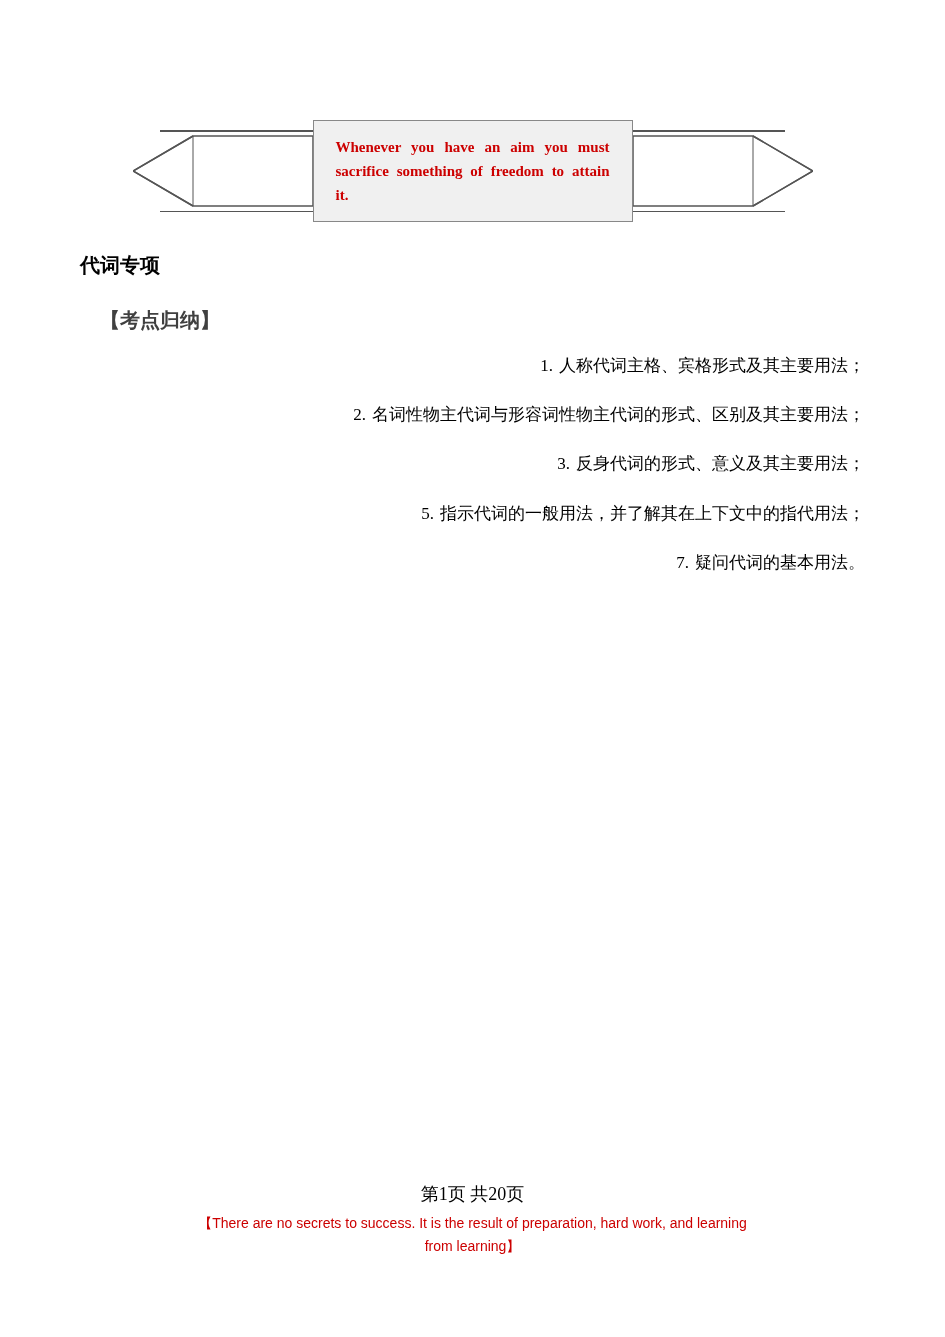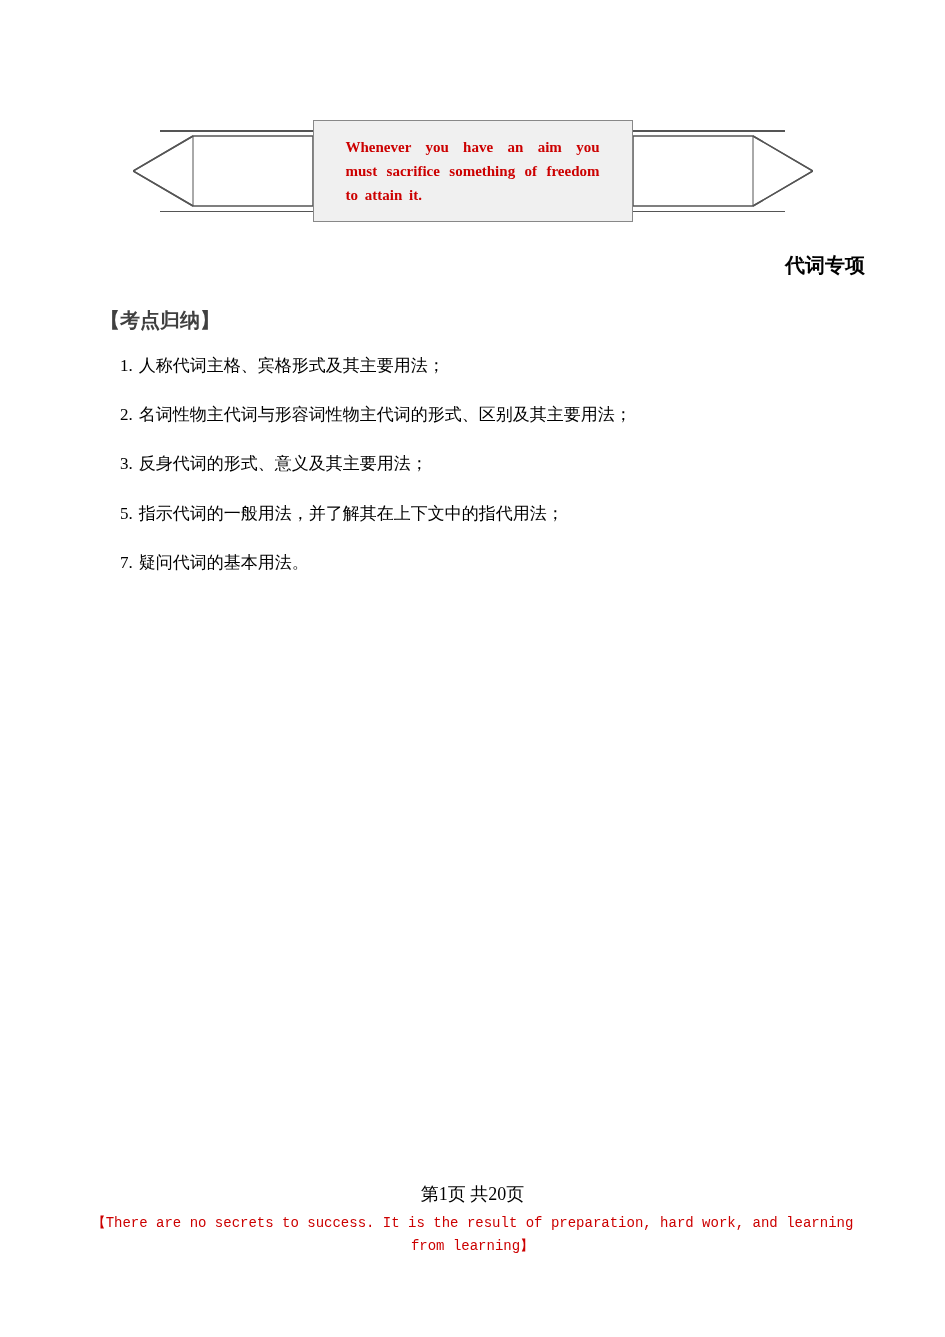--- a/index.html
+++ b/index.html
@@ -35,21 +35,21 @@
     .banner-right-arrow {
       width: 180px;
       height: 80px;
       position: relative;
       flex-shrink: 0;
     }
 
     .banner-center {
       background: #f0f0f0;
       border: 1.5px solid #888;
-      padding: 14px 32px;
+      padding: 14px 22px;
       text-align: justify;
       width: 320px;
       min-height: 90px;
       flex-shrink: 0;
       position: relative;
       z-index: 2;
     }
 
     .banner-center p {
       font-family: "Times New Roman", serif;
@@ -63,21 +63,21 @@
 
     
     .banner-left-arrow svg,
     .banner-right-arrow svg {
       width: 100%;
       height: 100%;
     }
 
     
     .section-title {
-      text-align: right;
+      text-align: left;
       font-family: "SimHei", "黑体", sans-serif;
       font-size: 20px;
       font-weight: bold;
       color: #000;
       margin-bottom: 28px;
     }
 
     
     .kaodian-section {
       margin-top: 10px;
@@ -96,20 +96,21 @@
       list-style: none;
       padding-left: 20px;
     }
 
     .kaodian-list li {
       font-family: "KaiTi", "楷体", serif;
       font-size: 17px;
       color: #000;
       margin-bottom: 22px;
       line-height: 1.6;
+      text-align: right;
     }
 
     .kaodian-list li .num {
       display: inline-block;
       margin-right: 6px;
     }
 
     
     .page-footer {
       position: absolute;
@@ -120,21 +121,21 @@
     }
 
     .page-footer .page-num {
       font-family: "SimSun", serif;
       font-size: 18px;
       color: #000;
       margin-bottom: 6px;
     }
 
     .page-footer .footer-quote {
-      font-family: Liberation Mono, monospace;
+      font-family: Liberation Sans, sans-serif;
       font-size: 14px;
       color: #cc0000;
       font-style: normal;
       line-height: 1.6;
       text-align: center;
       padding: 0 60px;
     }
 
     .banner-wrapper {
       position: relative;

